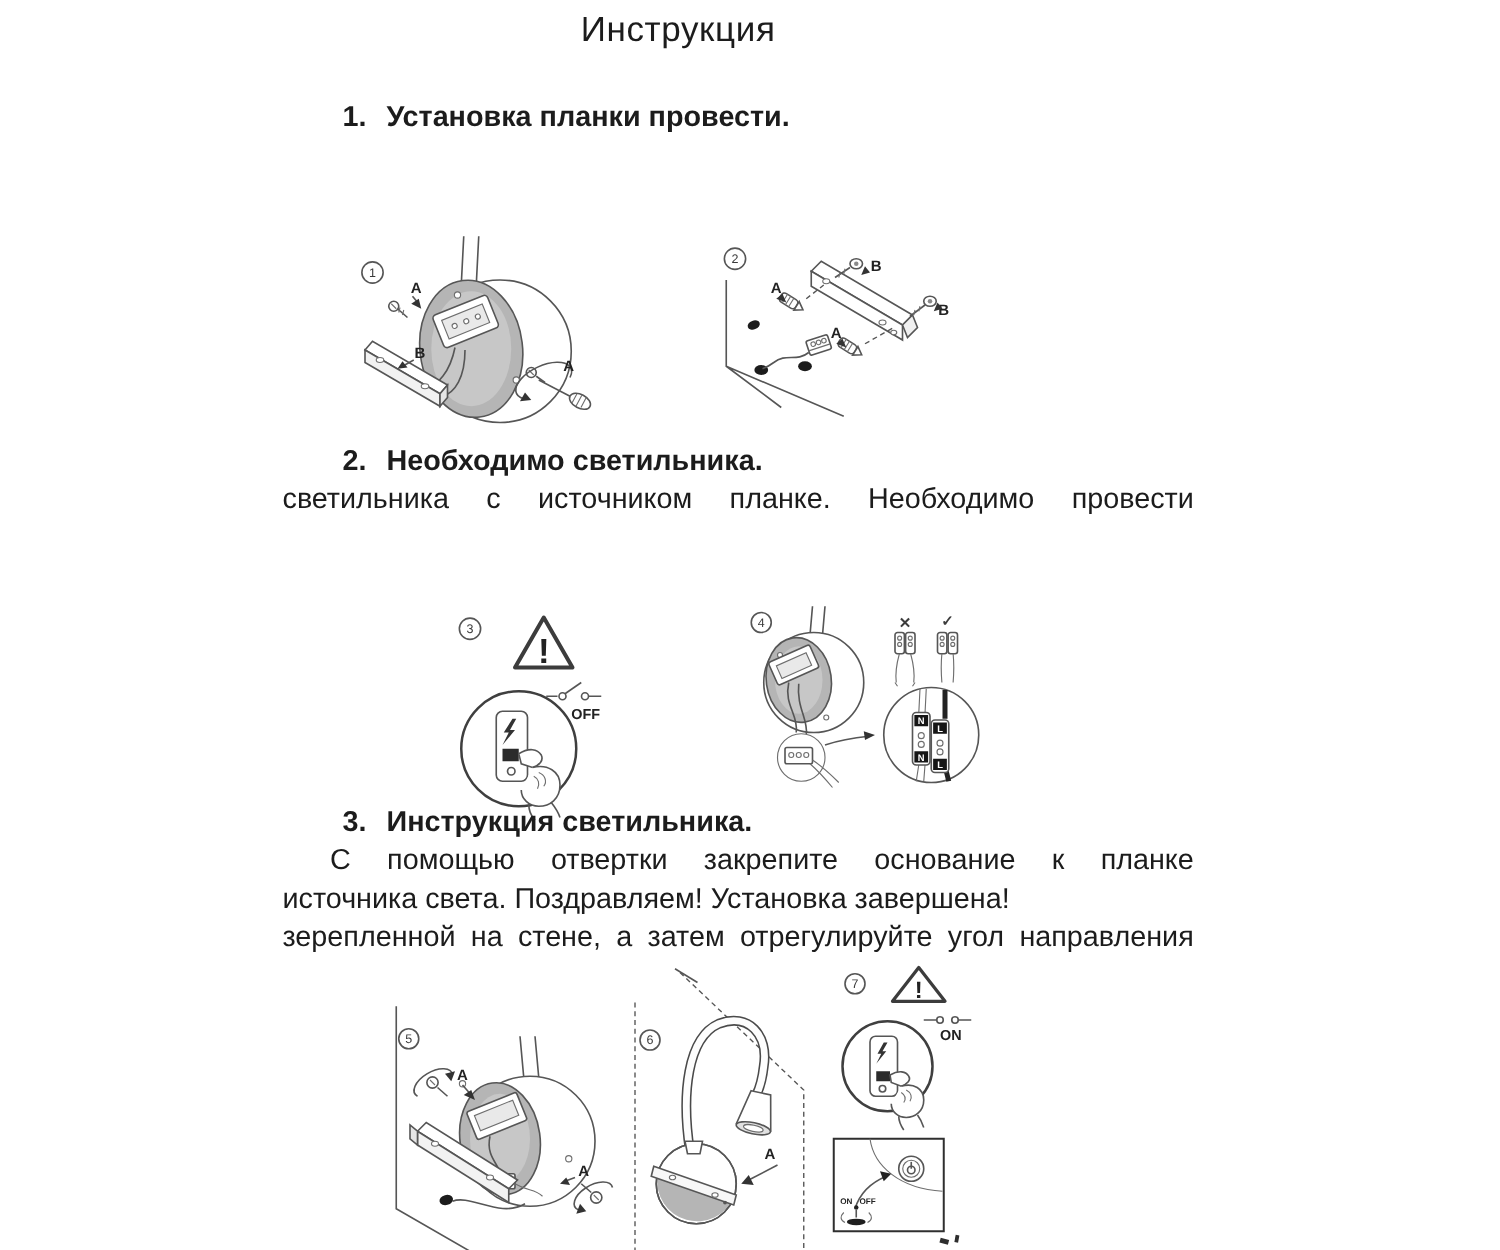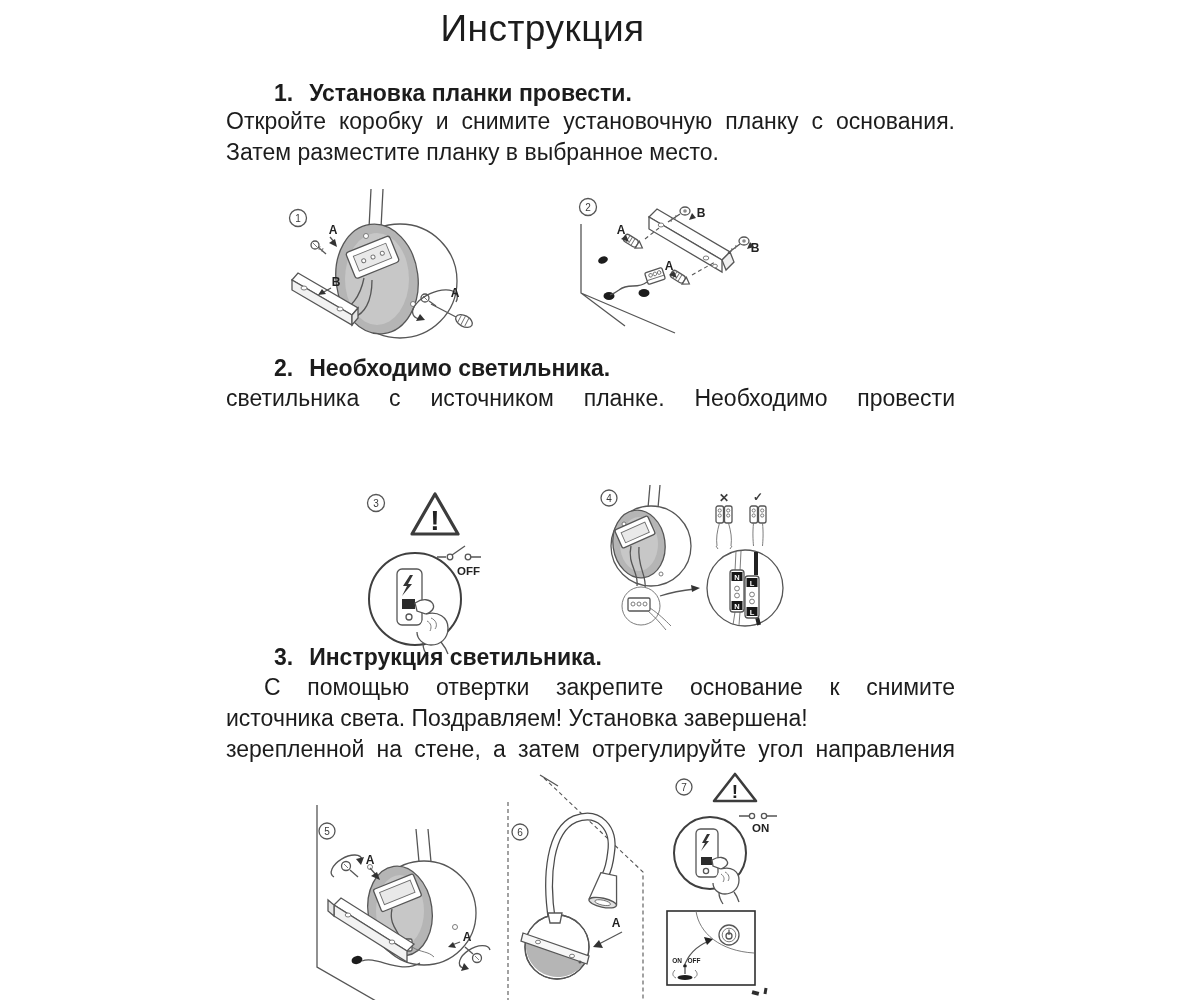--- a/index.html
+++ b/index.html
@@ -2,21 +2,21 @@
 <html><head>
 <meta charset="utf-8">
 <style>
   html,body { margin:0; padding:0; }
   .page {
     position:relative; width:1200px; height:1000px; background:#ffffff;
     overflow:hidden; font-family:"Liberation Sans", sans-serif; color:#1c1c1c;
   }
   .doc-title {
     position:absolute; top:8px; left:230px; width:625px; text-align:center;
-    font-size:37px; letter-spacing:0.5px;
+    font-size:28px; letter-spacing:0.5px;
   }
   .sec-head {
     position:absolute; left:274px; display:flex; gap:16px;
     font-size:23px; font-weight:bold; line-height:25px;
   }
   .sec-body {
     position:absolute; left:226px; width:729px;
     font-size:23px; line-height:31px;
   }
   .line { width:100%; }
@@ -43,24 +43,20 @@
 <body>
 
 <div class="page">
 
   <div class="doc-title">Инструкция</div>
 
   <div class="sec-head" style="top:81px">
     <span>1.</span>
     <span>Установка планки провести.</span>
   </div>
-  <div class="sec-body" style="top:106px">
-    <div class="line j">Откройте коробку и снимите установочную планку с основания.</div>
-    <div class="line">Затем разместите планку в выбранное место.</div>
-  </div>
 
   <svg style="left:278px; top:186px" width="200" height="160" viewBox="0 0 200 160">
     <g>
       <circle cx="20" cy="32" r="8.5" fill="#fff" class="s"></circle>
       <text class="badge" x="20" y="35.5">1</text>
     </g>
     <g>
       <path class="s" fill="none" d="M93,3 L91,42 M105,3 L103,42"></path>
     </g>
     <g>
@@ -292,21 +288,21 @@
       <circle cx="12.2" cy="9.5" r="1.6" fill="#fff" class="sthin"></circle>
       <path class="sthin" fill="none" d="M3.5,17 C2.5,27 3,34 3.5,40 M12.5,17 C13.5,27 13,34 12.5,40"></path>
     </g>
   </svg>
 
   <div class="sec-head" style="top:645px">
     <span>3.</span>
     <span>Инструкция светильника.</span>
   </div>
   <div class="sec-body" style="top:672px">
-    <div class="line j ind">С помощью отвертки закрепите основание к снимите</div>
+    <div class="line j ind">С помощью отвертки закрепите основание к планке</div>
     <div class="line">источника света. Поздравляем! Установка завершена!</div>
     <div class="line j">зерепленной на стене, а затем отрегулируйте угол направления</div>
   </div>
 
   <svg style="left:300px; top:805px" width="200" height="196" viewBox="0 0 200 196">
     <path class="s" fill="none" d="M17,0 L17,162 L76,196"></path>
     <g>
       <circle cx="27" cy="26" r="8" fill="#fff" class="s"></circle>
       <text class="badge" x="27" y="29.5">5</text>
     </g>

